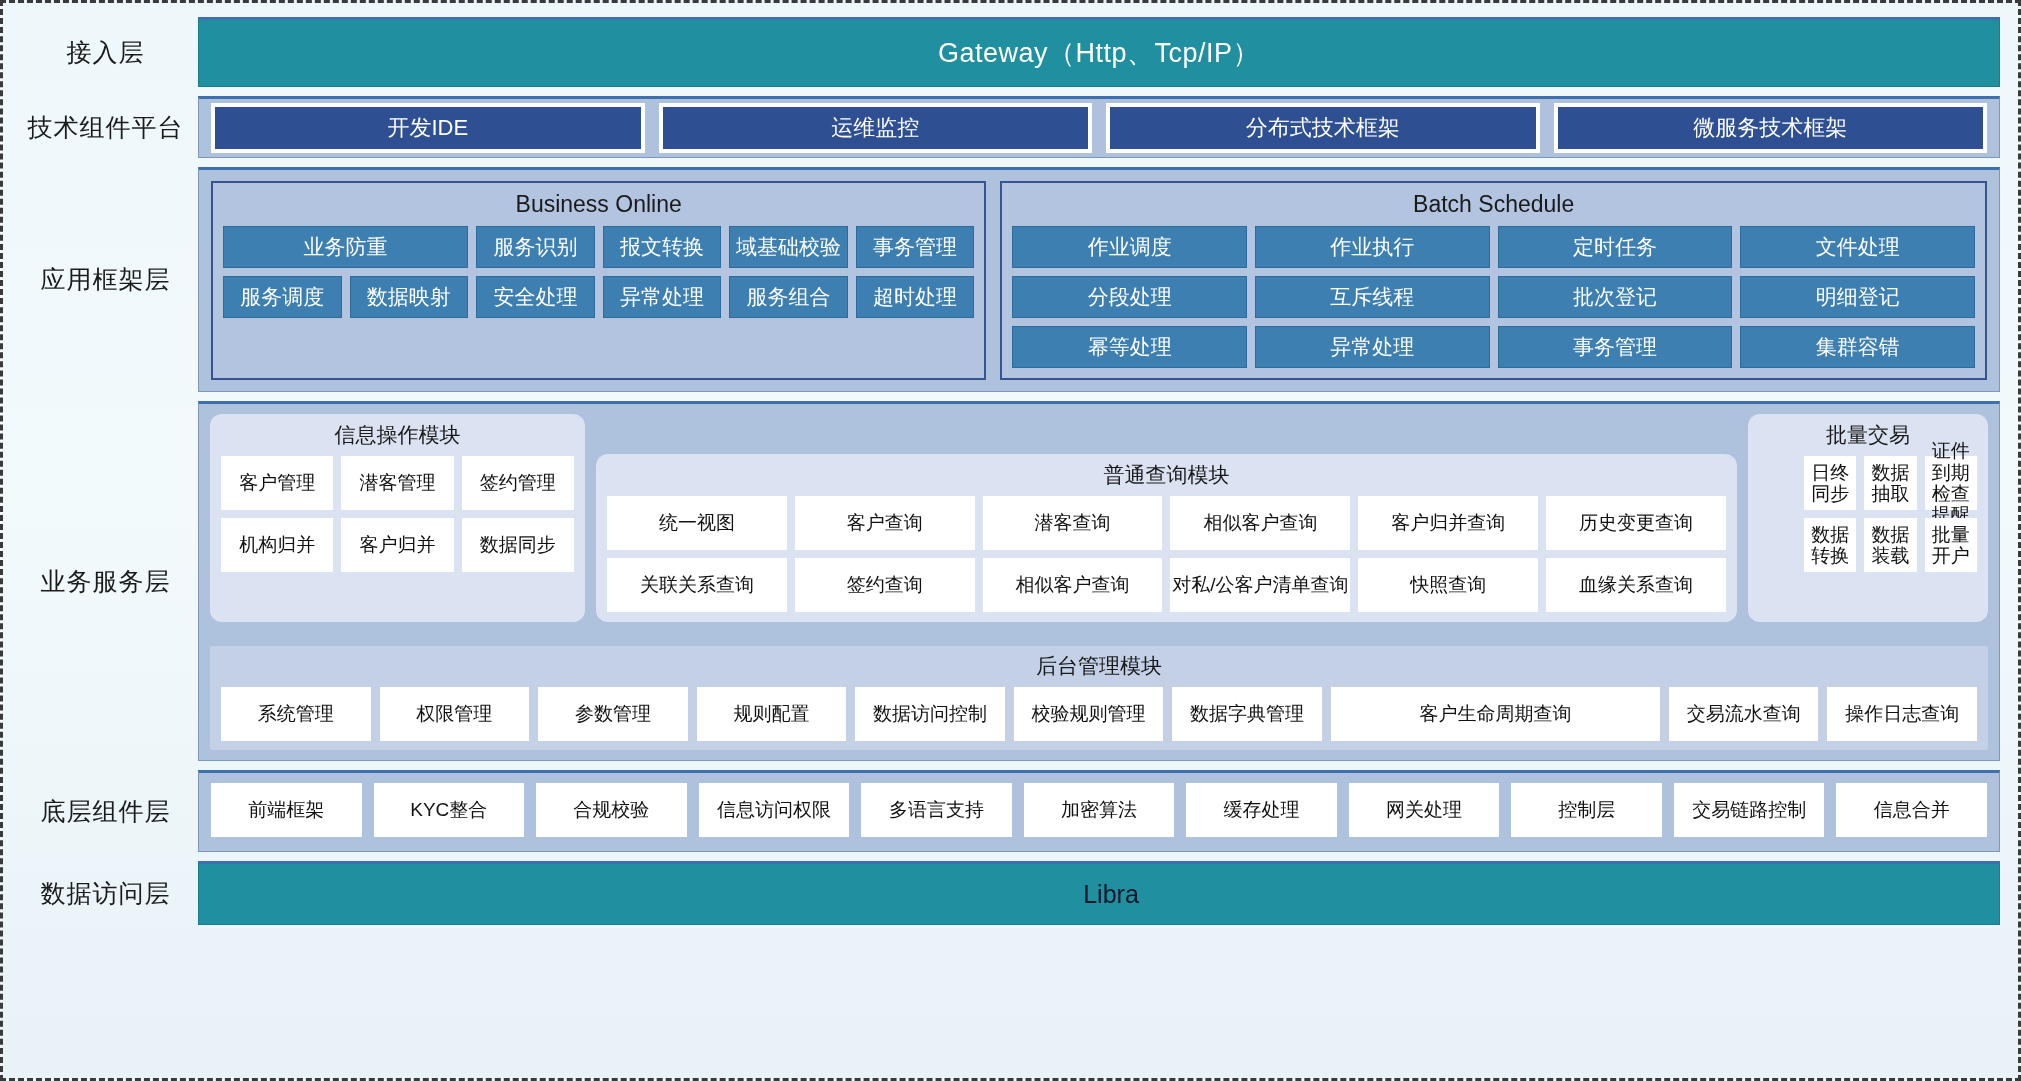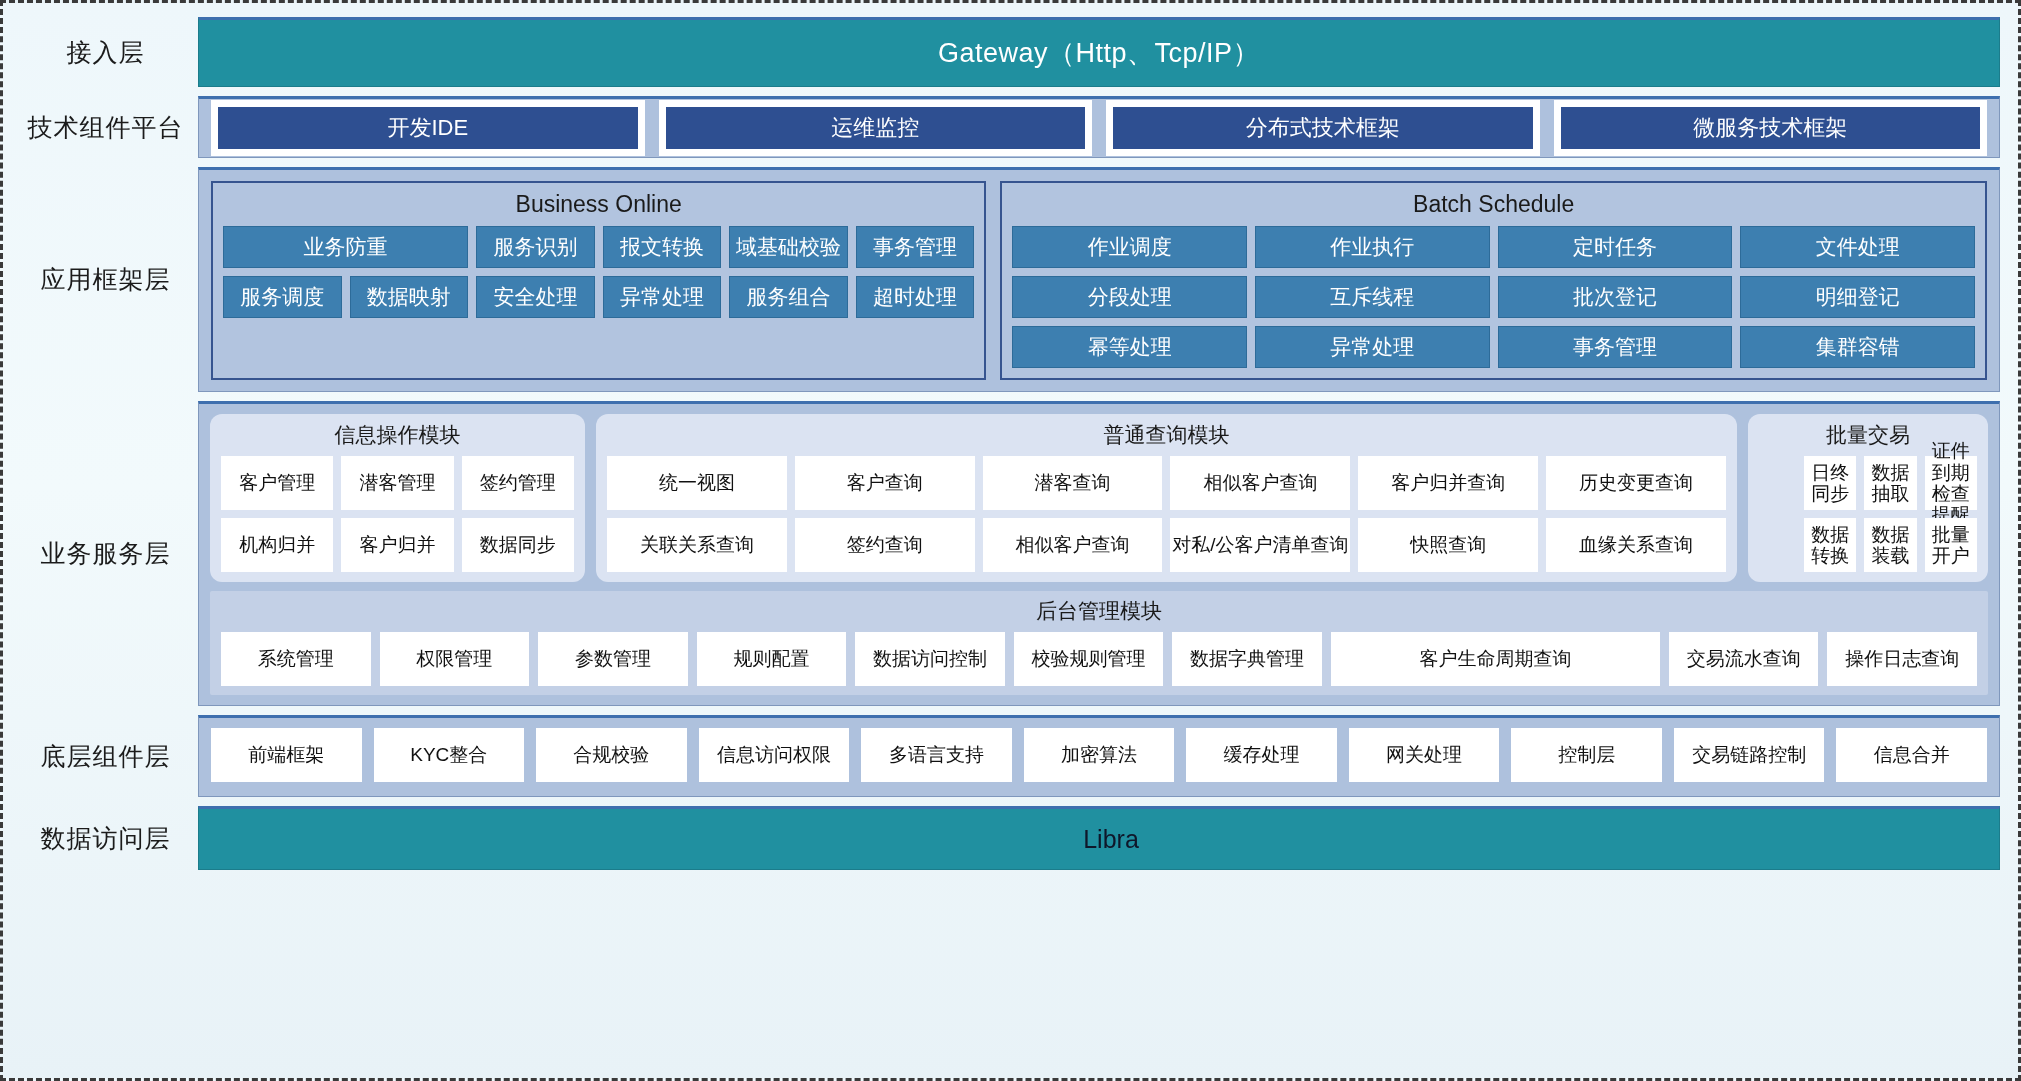--- a/index.html
+++ b/index.html
@@ -71,21 +71,21 @@
     justify-content: space-between;
     padding: 9px 12px;
     box-sizing: border-box;
     gap: 14px;
     height: 62px;
   }
   .tech-chip {
     flex: 1;
     height: 42px;
     background: #2e4f91;
-    border: 7px solid #ffffff;
+    border: 4px solid #ffffff;
     color: #ffffff;
     display: flex;
     align-items: center;
     justify-content: center;
     font-size: 22px;
   }
 
   
   .appfw-outer {
     flex: 1;
@@ -136,36 +136,36 @@
   
   .biz-outer {
     flex: 1;
     background: #aec1dd;
     border: 1px solid #7f97bc;
     border-top: 3px solid #3e6fae;
     padding: 10px 11px;
     box-sizing: border-box;
     display: flex;
     flex-direction: column;
-    gap: 9px;
+    gap: 24px;
   }
   .biz-top {
     display: flex;
     gap: 11px;
   }
   .mod-card {
     background: #dbe3f2;
     border-radius: 12px;
     padding: 5px 11px 10px 11px;
     box-sizing: border-box;
     display: flex;
     flex-direction: column;
   }
   .mod-card.info  { flex: 0 0 375px; }
-  .mod-card.query { flex: 1 1 auto; }
+  .mod-card.query { flex: 1 1 auto; margin-top: 40px; }
   .mod-card.batchtx { flex: 0 0 240px; }
   .mod-title {
     text-align: center;
     font-size: 21px;
     color: #1a1a1a;
     margin: 2px 0 7px 0;
   }
   .mod-grid { display: grid; gap: 8px; }
   .info  .mod-grid { grid-template-columns: repeat(3, 1fr); }
   .query .mod-grid { grid-template-columns: repeat(6, 1fr); }

